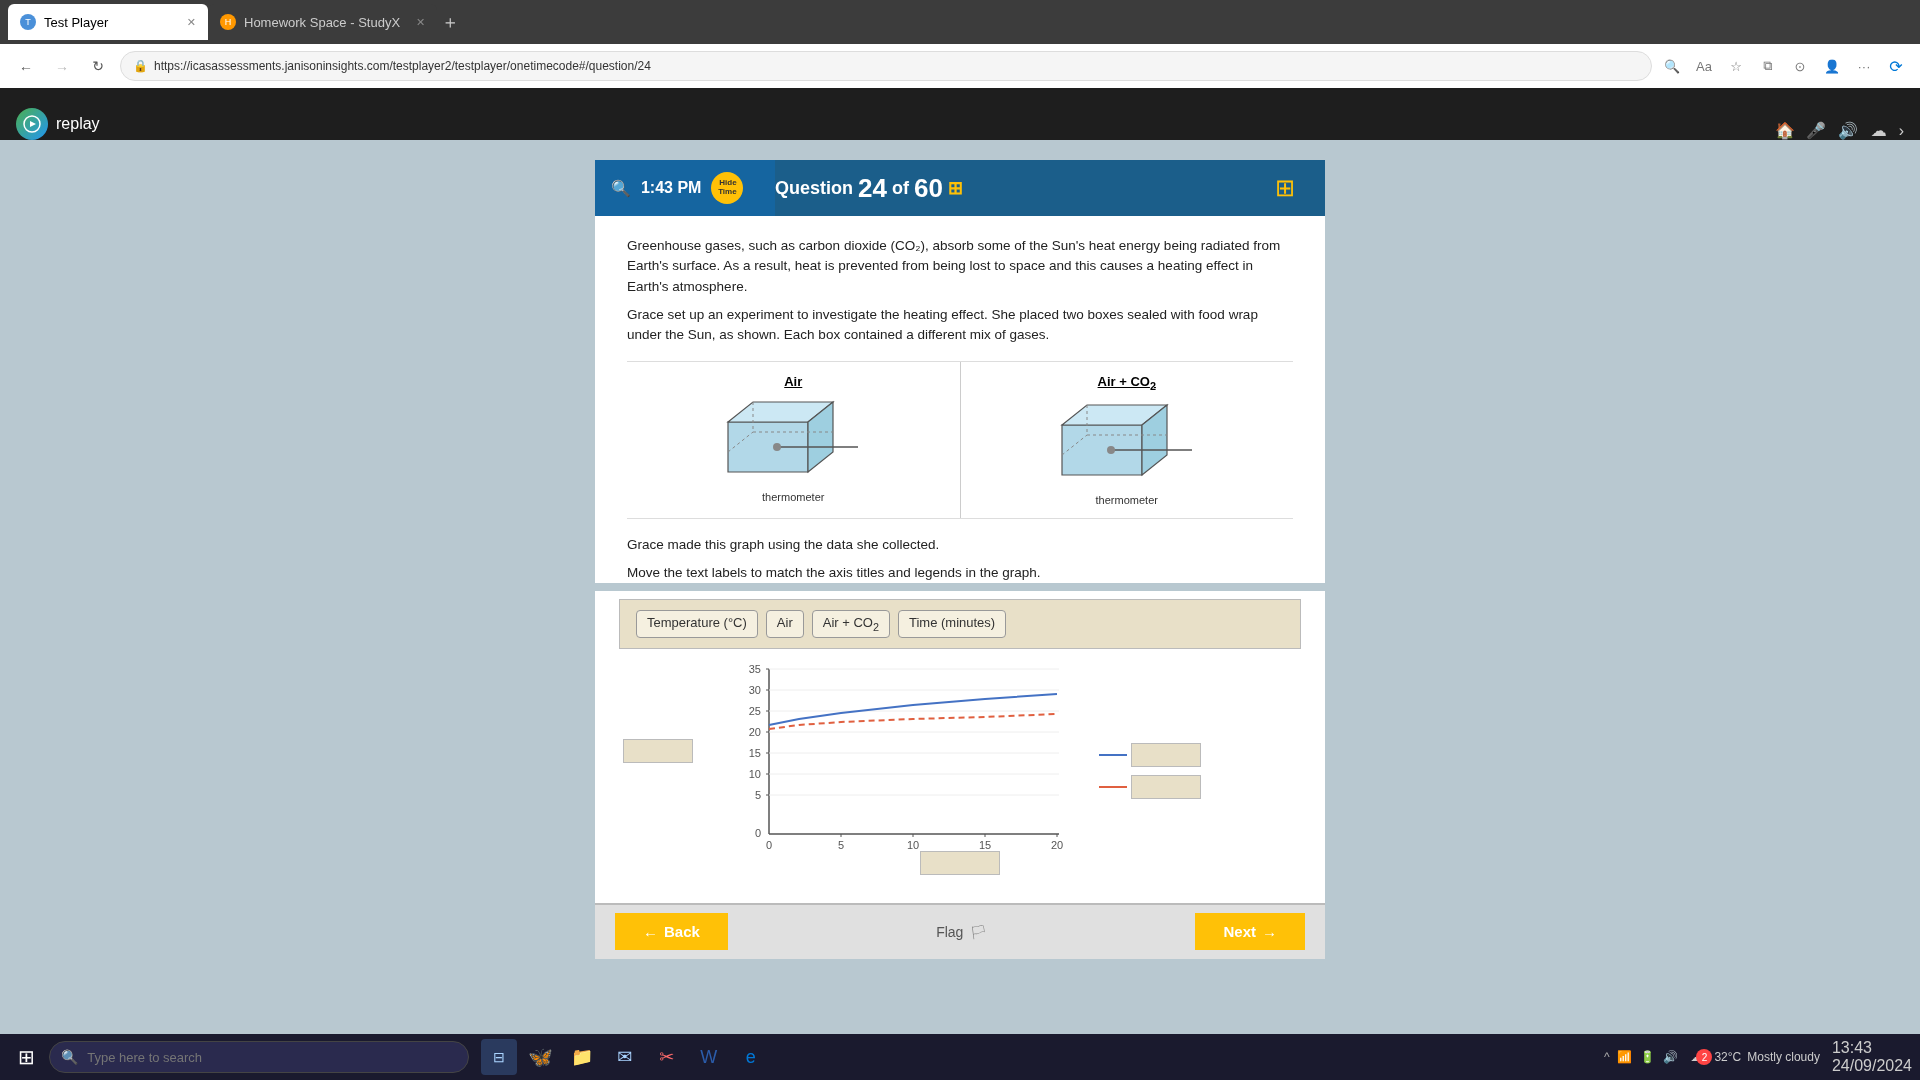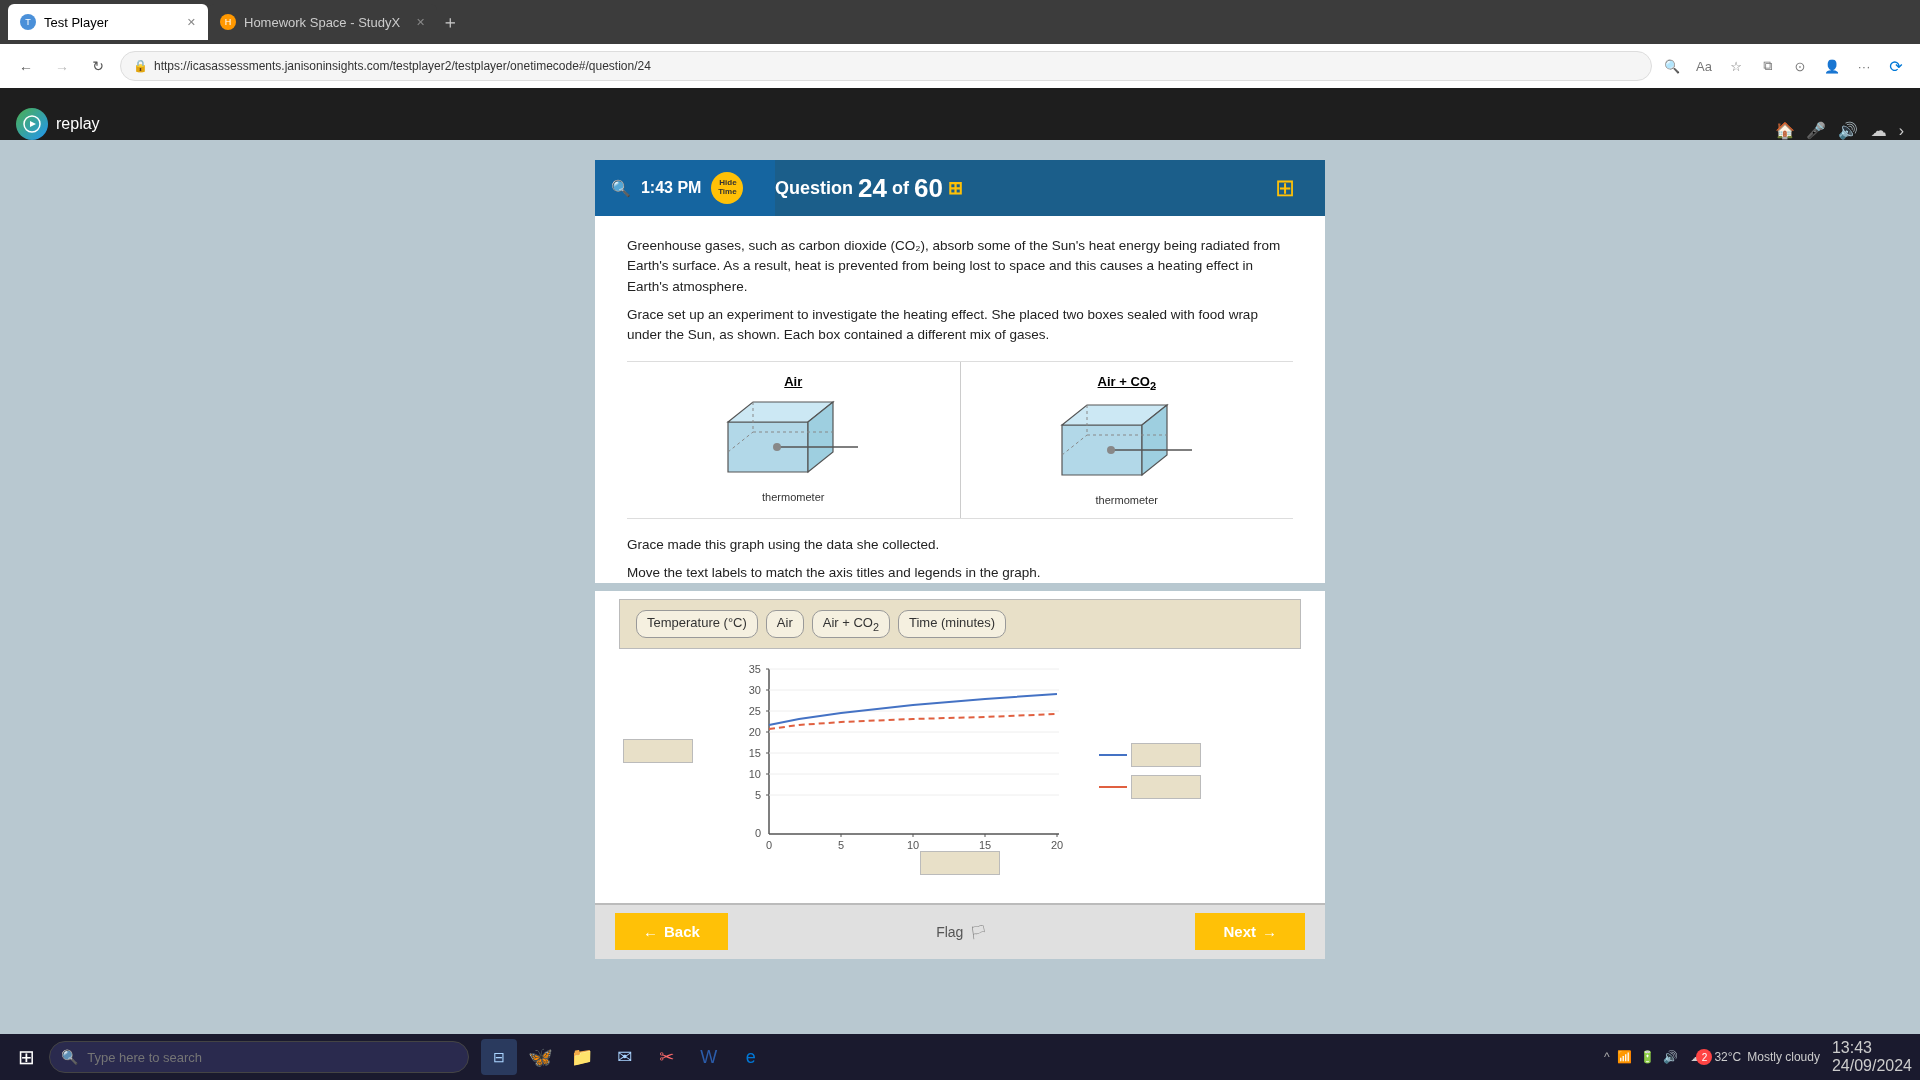--- a/index.html
+++ b/index.html
@@ -42,21 +42,21 @@
 
     
     .diagrams-row { display: flex; margin: 16px 0; border-top: 1px solid #ddd; border-bottom: 1px solid #ddd; }
     .diagram-side { flex: 1; display: flex; flex-direction: column; align-items: center; padding: 12px; }
     .diagram-title { font-size: 13px; font-weight: bold; text-decoration: underline; margin-bottom: 8px; }
     .diagram-divider { width: 1px; background: #ccc; }
     .box-label { font-size: 11px; color: #333; margin-top: 4px; }
 
     
     .tags-container { background: #e8e0c8; border: 1px solid #bbb; padding: 10px 16px; display: flex; gap: 8px; flex-wrap: wrap; margin-bottom: 0; }
-    .drag-tag { background: #f5f0e0; border: 1px solid #999; padding: 4px 10px; font-size: 13px; color: #333; cursor: grab; border-radius: 10px; }
+    .drag-tag { background: #f5f0e0; border: 1px solid #999; padding: 4px 10px; font-size: 13px; color: #333; cursor: grab; border-radius: 4px; }
     .drop-zone { background: #e8e0c8; border: 1px solid #bbb; width: 70px; height: 24px; display: inline-block; }
 
     
     .nav-bar { display: flex; align-items: center; background: #e0e0e0; height: 56px; border-top: 2px solid #bbb; }
     .nav-back { background: #ffc107; color: #fff; border: none; padding: 10px 28px; font-size: 15px; font-weight: bold; cursor: pointer; display: flex; align-items: center; gap: 6px; margin-left: 20px; }
     .nav-flag { display: flex; align-items: center; gap: 6px; margin: 4px auto; font-size: 14px; color: #555; }
     .flag-icon { color: #888; }
     .nav-next { background: #ffc107; color: #fff; border: none; padding: 10px 28px; font-size: 15px; font-weight: bold; cursor: pointer; display: flex; align-items: center; gap: 6px; margin-right: 20px; }
 
     

